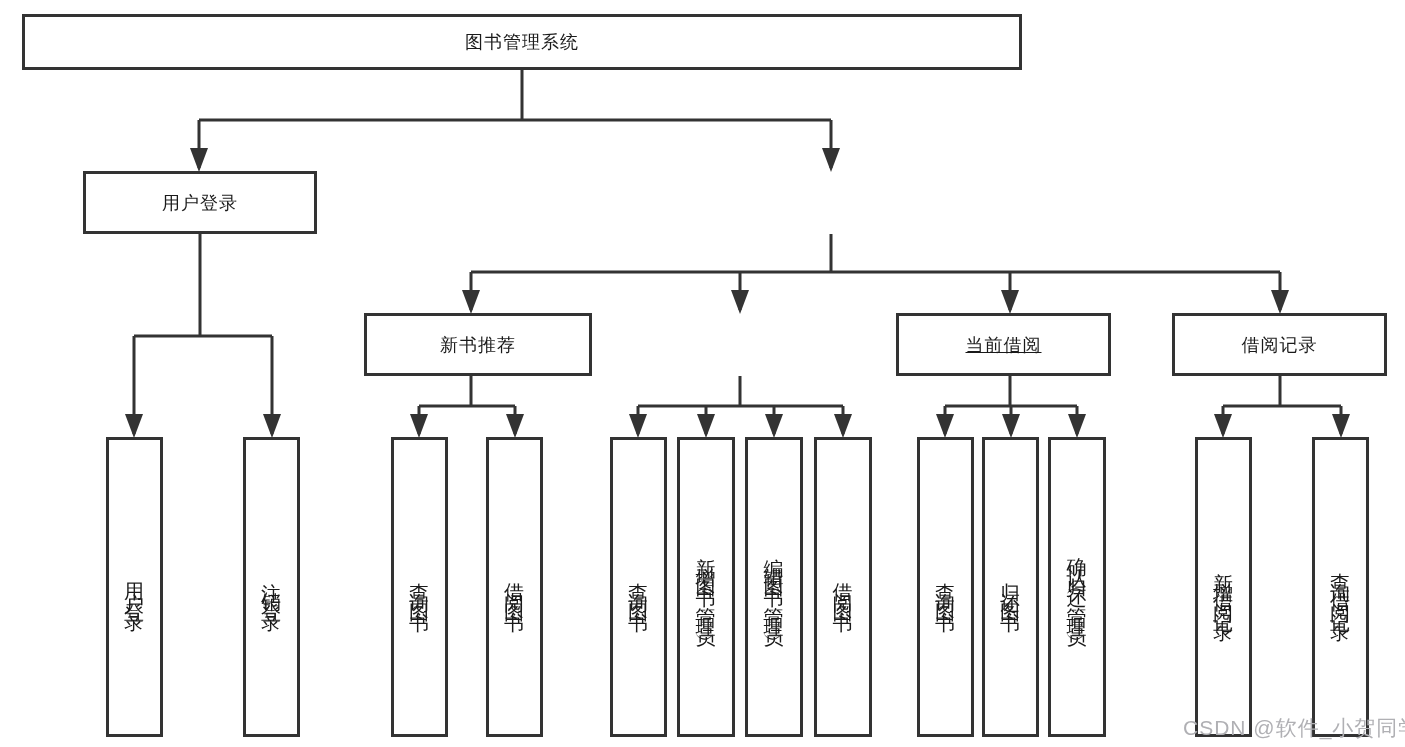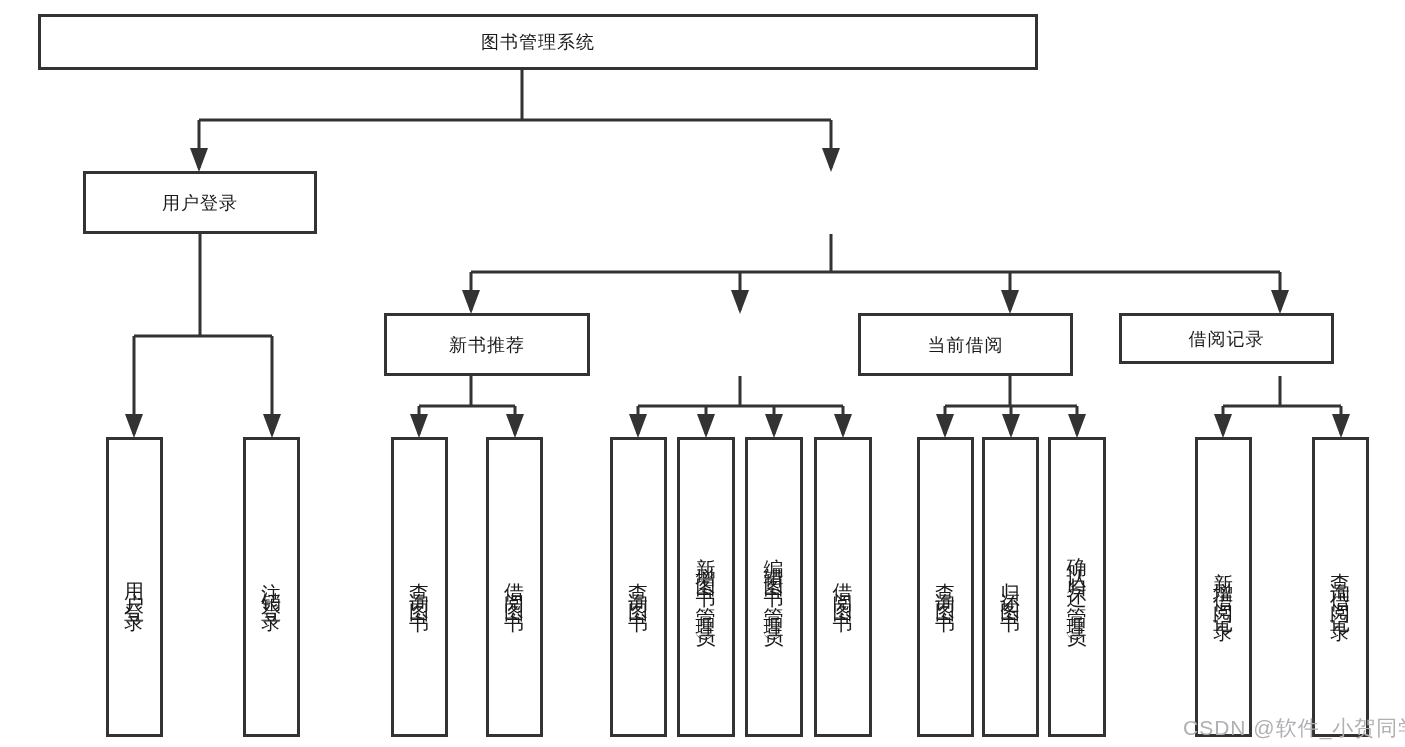--- a/index.html
+++ b/index.html
@@ -95,27 +95,27 @@
       <path d="M765,414 L783,414 L774,438 Z"></path>
       <path d="M834,414 L852,414 L843,438 Z"></path>
       <path d="M936,414 L954,414 L945,438 Z"></path>
       <path d="M1002,414 L1020,414 L1011,438 Z"></path>
       <path d="M1068,414 L1086,414 L1077,438 Z"></path>
       <path d="M1214,414 L1232,414 L1223,438 Z"></path>
       <path d="M1332,414 L1350,414 L1341,438 Z"></path>
     </g>
   </svg>
 
-  <div class="node" style="left:22px; top:14px; width:1000px; height:56px;margin-left:16px;">图书管理系统</div>
+  <div class="node" style="left:22px; top:14px; width:1000px; height:56px;">图书管理系统</div>
 
   <div class="node" style="left:83px; top:171px; width:234px; height:63px;">用户登录</div>
 
-  <div class="node" style="left:384px; top:313px; width:206px; height:63px;text-align:center;">新书推荐</div>
-  <div class="node" style="left:858px; top:313px; width:215px; height:63px;">当前借阅</div>
-  <div class="node" style="left:1119px; top:313px; width:215px; height:51px;font-family:Liberation Mono, monospace;">借阅记录</div>
+  <div class="node" style="left:364px; top:313px; width:228px; height:63px;text-align:center;">新书推荐</div>
+  <div class="node" style="left:896px; top:313px; width:215px; height:63px;text-decoration:underline;">当前借阅</div>
+  <div class="node" style="left:1172px; top:313px; width:215px; height:63px;font-family:Liberation Mono, monospace;">借阅记录</div>
 
   <div class="vnode" style="left:106px; top:437px; width:57px; height:300px;">用户登录</div>
   <div class="vnode" style="left:243px; top:437px; width:57px; height:300px;">注销登录</div>
 
   <div class="vnode" style="left:391px; top:437px; width:57px; height:300px;">查询图书</div>
   <div class="vnode" style="left:486px; top:437px; width:57px; height:300px;">借阅图书</div>
 
   <div class="vnode" style="left:610px; top:437px; width:57px; height:300px;">查询图书</div>
   <div class="vnode" style="left:677px; top:437px; width:58px; height:300px;">新增图书（管理员）</div>
   <div class="vnode" style="left:745px; top:437px; width:58px; height:300px;">编辑图书（管理员）</div>

